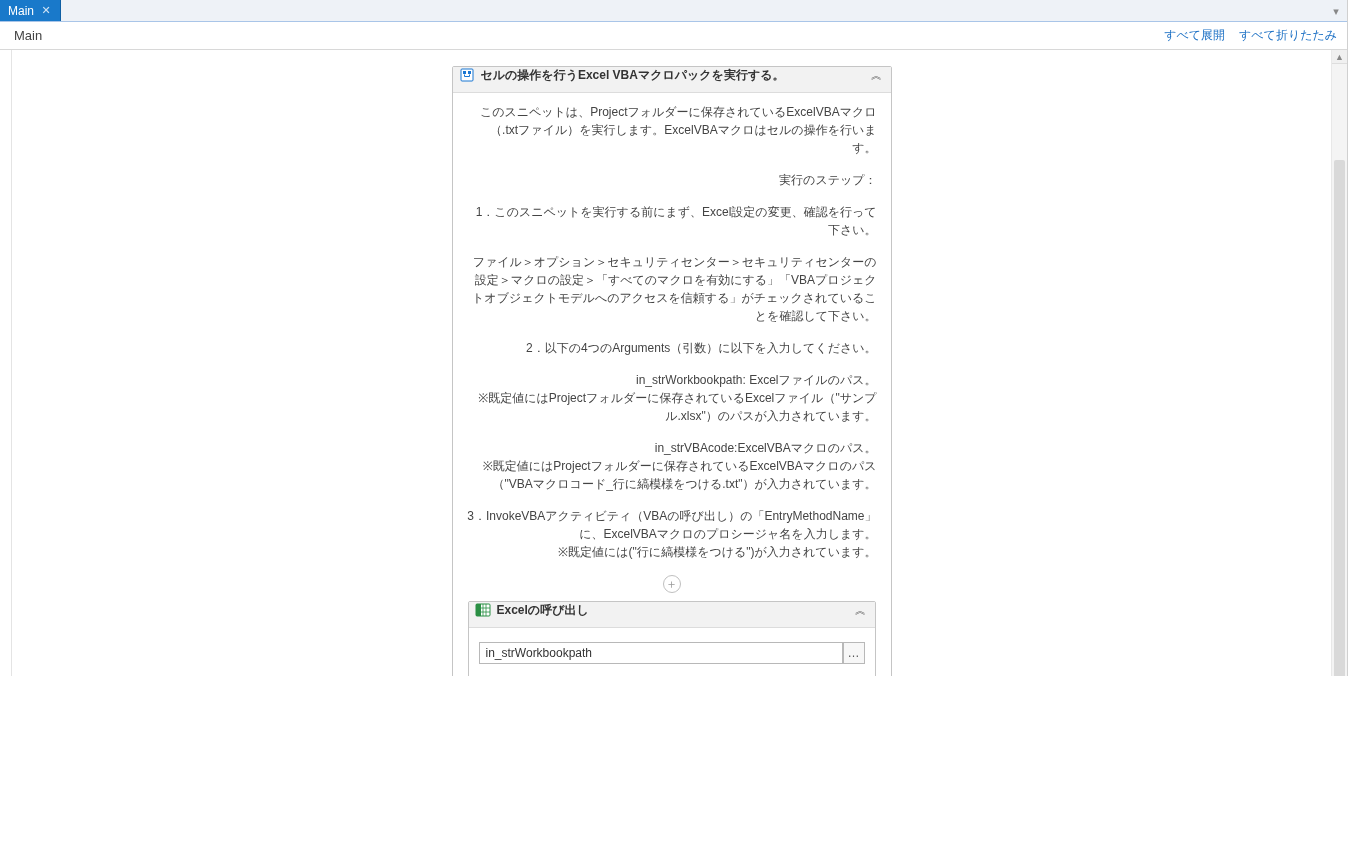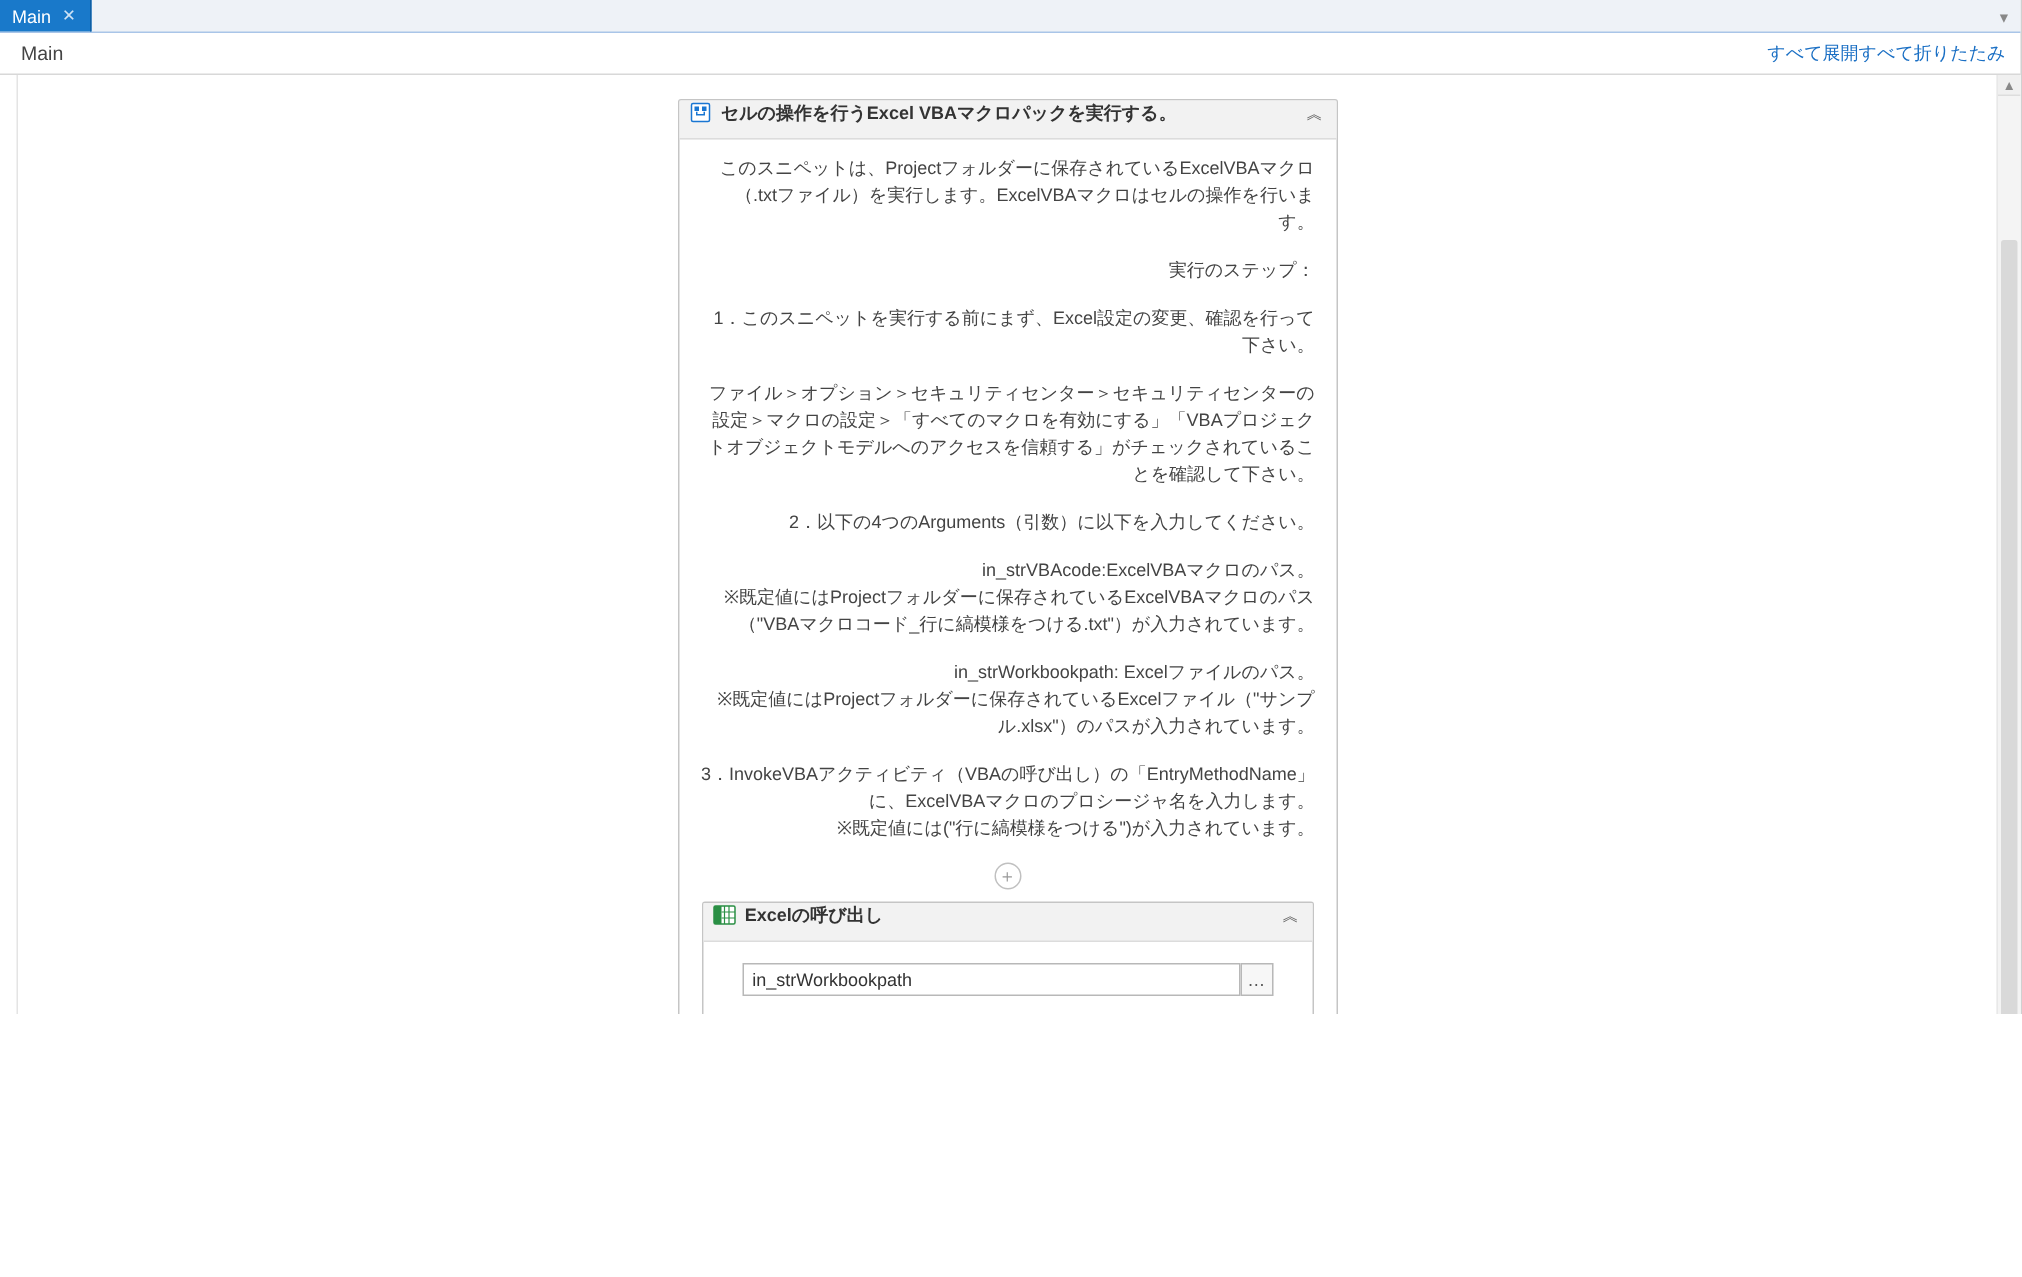--- a/index.html
+++ b/index.html
@@ -62,20 +62,21 @@
     padding: 0 10px;
   }
   .title-row .title {
     flex: 1;
     color: #444;
     font-size: 13px;
     padding-left: 4px;
   }
   .title-row .link {
     color: #1a6fc4;
+    margin-left: 14px;
     font-size: 12px;
     cursor: pointer;
   }
   
   .canvas-wrap {
     flex: 1;
     position: relative;
     overflow: hidden;
     background: #fff;
   }
@@ -177,21 +178,21 @@
     border: 1px solid #c5c5c5;
     border-radius: 2px;
     background: #fff;
   }
   .sub-activity .activity-body {
     padding: 8px 10px 12px 10px;
   }
   .input-row {
     display: flex;
     gap: 0;
-    margin: 6px 16px;
+    margin: 6px 0;
   }
   .text-input {
     flex: 1;
     border: 1px solid #b8b8b8;
     background: #fff;
     height: 22px;
     padding: 0 6px;
     font-size: 12px;
     color: #333;
     display: flex;
@@ -256,24 +257,24 @@
           <span class="title-text">セルの操作を行うExcel VBAマクロパックを実行する。</span>
           <span class="chev">︽</span>
         </div>
         <div class="activity-body">
           <div class="desc">
             <p>このスニペットは、Projectフォルダーに保存されているExcelVBAマクロ（.txtファイル）を実行します。ExcelVBAマクロはセルの操作を行います。</p>
             <p>実行のステップ：</p>
             <p>1．このスニペットを実行する前にまず、Excel設定の変更、確認を行って下さい。</p>
             <p>ファイル＞オプション＞セキュリティセンター＞セキュリティセンターの設定＞マクロの設定＞「すべてのマクロを有効にする」「VBAプロジェクトオブジェクトモデルへのアクセスを信頼する」がチェックされていることを確認して下さい。</p>
             <p>2．以下の4つのArguments（引数）に以下を入力してください。</p>
+            <p style="white-space:pre-line">in_strWorkbookpath: Excelファイルのパス。
+※既定値にはProjectフォルダーに保存されているExcelファイル（"サンプル.xlsx"）のパスが入力されています。</p>
             <p style="white-space:pre-line">in_strVBAcode:ExcelVBAマクロのパス。
 ※既定値にはProjectフォルダーに保存されているExcelVBAマクロのパス（"VBAマクロコード_行に縞模様をつける.txt"）が入力されています。</p>
-            <p style="white-space:pre-line">in_strWorkbookpath: Excelファイルのパス。
-※既定値にはProjectフォルダーに保存されているExcelファイル（"サンプル.xlsx"）のパスが入力されています。</p>
             <p style="white-space:pre-line">3．InvokeVBAアクティビティ（VBAの呼び出し）の「EntryMethodName」に、ExcelVBAマクロのプロシージャ名を入力します。
 ※既定値には("行に縞模様をつける")が入力されています。</p>
           </div>
 
           <div class="plus-node">＋</div>
 
           <div class="sub-activity">
             <div class="activity-hdr">
               <span class="icon icon-excel">
                 <svg width="16" height="16" viewBox="0 0 16 16">

